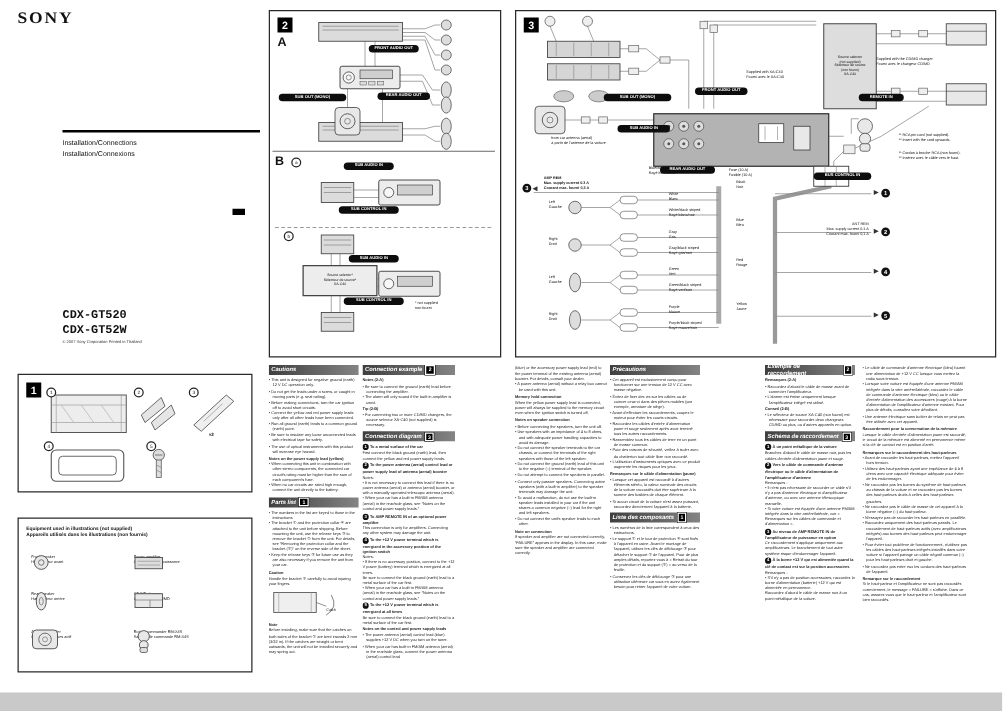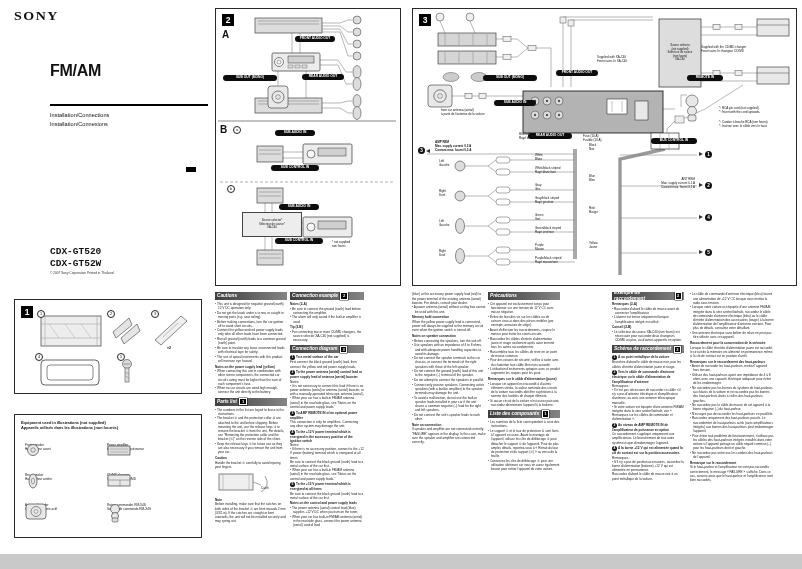--- a/index.html
+++ b/index.html
@@ -62,21 +62,20 @@
   .graybar{position:absolute;left:0;top:554px;width:802px;height:15px;background:#c9c9c9;}
 </style>
 </head>
 <body>
 
 <div class="page">
 
   <div class="abs sony" style="left:14px;top:8px">SONY</div>
   <div class="abs partnum" style="left:236px;top:9px">3-217-580-11 (1)</div>
   <div class="abs title" style="left:50px;top:62px;width:165px">
-    <div>FM/AM</div>
   </div>
   <div class="abs rule" style="left:50px;top:104px;width:158px"></div>
   <div class="abs sub" style="left:50px;top:112px">Installation/Connections</div>
   <div class="abs sub" style="left:50px;top:121px">Installation/Connexions</div>
   <div class="abs model" style="left:50px;top:246px">
     <div>CDX-GT520</div>
     <div>CDX-GT52W</div>
   </div>
   <div class="abs copy" style="left:50px;top:271px">© 2007 Sony Corporation   Printed in Thailand</div>
   <div class="abs regmark" style="left:186px;top:167px;width:10px;height:4.5px"></div>

